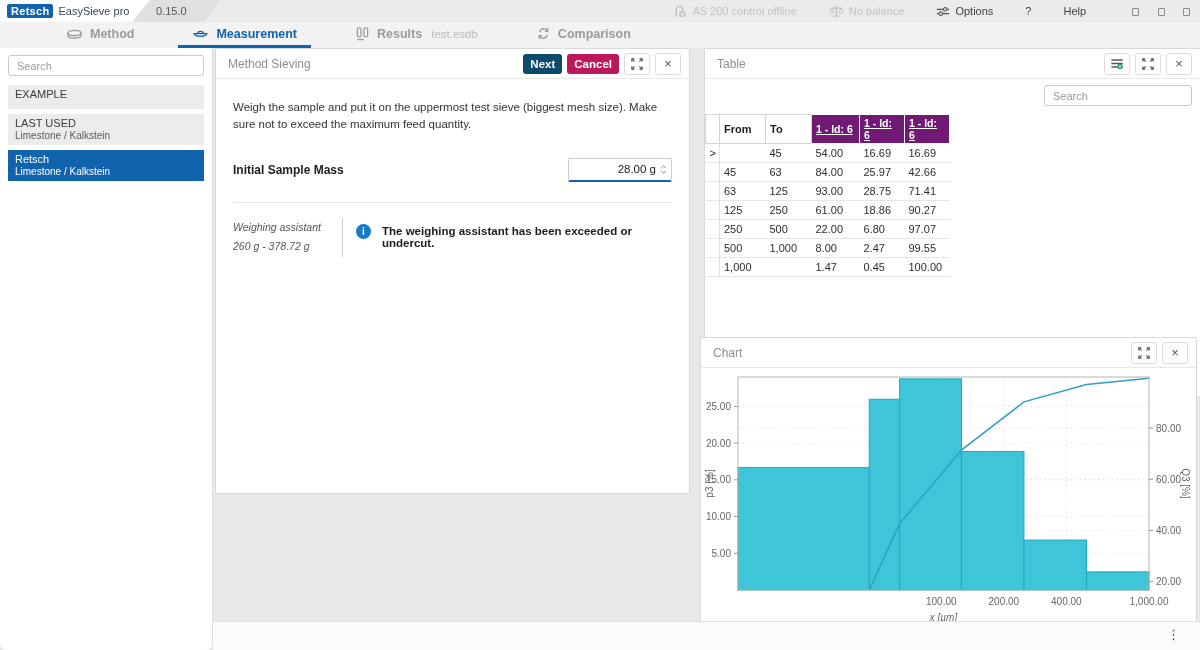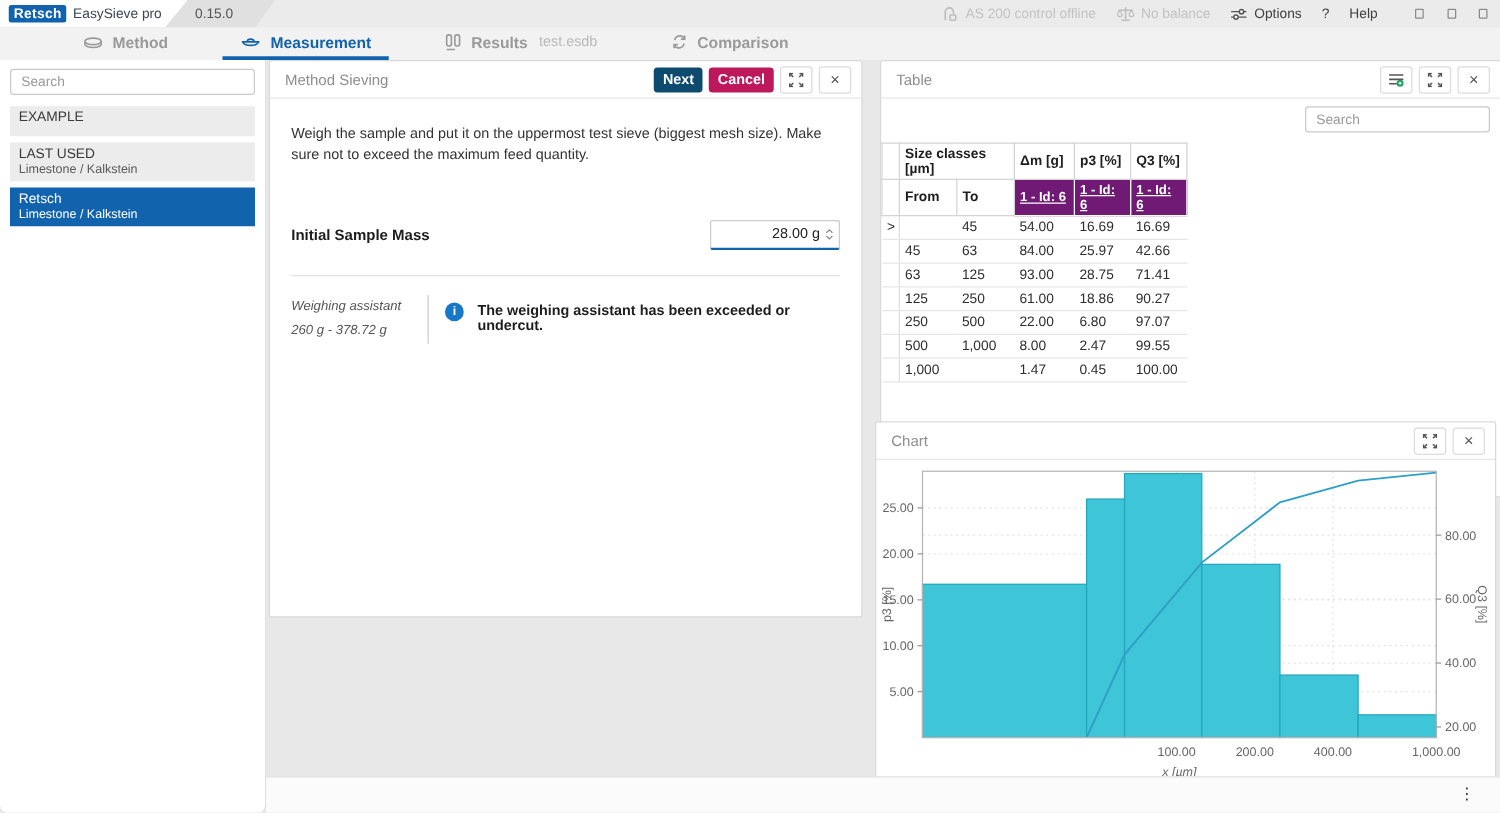--- a/index.html
+++ b/index.html
@@ -10,21 +10,21 @@
   .topbar { position:absolute; left:0; top:0; width:1200px; height:22px; background:#ebebeb; }
   .version-tab { position:absolute; left:128px; top:0; width:92px; height:22px; background:#e0e0e0;
     clip-path:polygon(0 0,100% 0,calc(100% - 16px) 100%,0 100%);
     display:flex; align-items:center; padding-left:28px; font-size:11px; color:#555; }
   .app-tab { position:absolute; left:0; top:0; width:150px; height:22px; background:#ffffff;
     clip-path:polygon(0 0,100% 0,calc(100% - 18px) 100%,0 100%);
     display:flex; align-items:center; gap:5px; padding-left:7px; }
   .logo-box { background:#1263ad; color:#fff; font-weight:bold; font-size:11px; padding:1px 4px;
     border-radius:2px; letter-spacing:.3px; }
   .app-name { font-size:11px; color:#3c4654; }
-  .topbar-right { position:absolute; right:10px; top:0; height:22px; display:flex; align-items:center; gap:16px; }
+  .topbar-right { position:absolute; right:10px; top:0; height:22px; display:flex; align-items:center; gap:32px; }
   .tb-status { display:flex; align-items:center; gap:5px; font-size:11px; color:#c2c2c2; cursor:default; }
   .tb-item { display:flex; align-items:center; gap:5px; font-size:11px; color:#3f3f3f; }
   .win-btn { display:inline-block; width:7px; height:8px; border:1px solid #8a8a8a; border-radius:1px; margin-left:14px; }
 
   
   .navbar { position:absolute; left:0; top:22px; width:1200px; height:26px; background:#f2f2f2;
     display:flex; align-items:stretch; padding-left:52px; }
   .tab { display:flex; align-items:center; gap:7px; font-size:12.5px; font-weight:bold; color:#9a9a9a;
     padding:0 14px; margin-right:30px; border-bottom:3px solid transparent; cursor:pointer; }
   .tab .suffix { font-weight:normal; color:#b9b9b9; font-size:11.5px; margin-left:2px; }
@@ -52,21 +52,21 @@
   .btn { border:none; border-radius:3px; color:#fff; font-size:11.5px; font-weight:bold;
     padding:4px 7px; cursor:pointer; font-family:inherit; }
   .btn.green { background:#0c4a6e; }
   .btn.red { background:#be185d; }
   .icon-btn { width:26px; height:22px; background:#fff; border:1px solid #dcdcdc; border-radius:3px;
     display:flex; align-items:center; justify-content:center; color:#555; cursor:pointer; font-size:13px; }
 
   
   .method-panel { left:215px; top:48px; width:475px; height:446px; }
   .method-body { padding:20px 17px 0; }
-  .instruction { font-size:11.5px; color:#333; line-height:1.5; margin-bottom:42px; }
+  .instruction { font-size:11.5px; color:#333; line-height:1.5; margin-bottom:24px; }
   .mass-row { display:flex; align-items:center; justify-content:space-between; margin-bottom:20px;gap:28px; }
   .mass-label { font-size:12px; font-weight:bold; color:#1d1d1d; }
   .mass-input { width:104px; height:24px; border:1px solid #ccc; border-bottom:2px solid #1263ad;
     border-radius:2px; display:flex; align-items:center; justify-content:flex-end; gap:4px;
     padding:0 4px; cursor:text; }
   .mass-value { font-size:11.5px; color:#222; }
   .spinner { display:flex; flex-direction:column; gap:1px; }
   .chev { width:7px; height:4px; }
   .divider { border-top:1px solid #e2e2e2; margin-bottom:15px; }
   .prelim-title { font-size:13px; font-weight:bold; font-style:italic; color:#1d1d1d; margin-bottom:9px; }
@@ -279,28 +279,20 @@
     <colgroup>
       <col style="width:14px">
         <col style="width:46px">
         <col style="width:46px">
       <col style="width:48px">
         <col style="width:45px">
         <col style="width:45px">
         <col>
     </colgroup>
     <thead>
-      <tr>
-        <th></th>
-        <th colspan="2">Size classes [µm]</th>
-        <th>Δm [g]</th>
-        <th>p3 [%]</th>
-        <th>Q3 [%]</th>
-        <th class="filler"></th>
-      </tr>
       <tr>
         <th></th>
         <th>From</th>
         <th>To</th>
         <th class="id-cell">1 - Id: 6</th>
         <th class="id-cell">1 - Id: 6</th>
         <th class="id-cell">1 - Id: 6</th>
         <th class="filler"></th>
       </tr>
     </thead>

